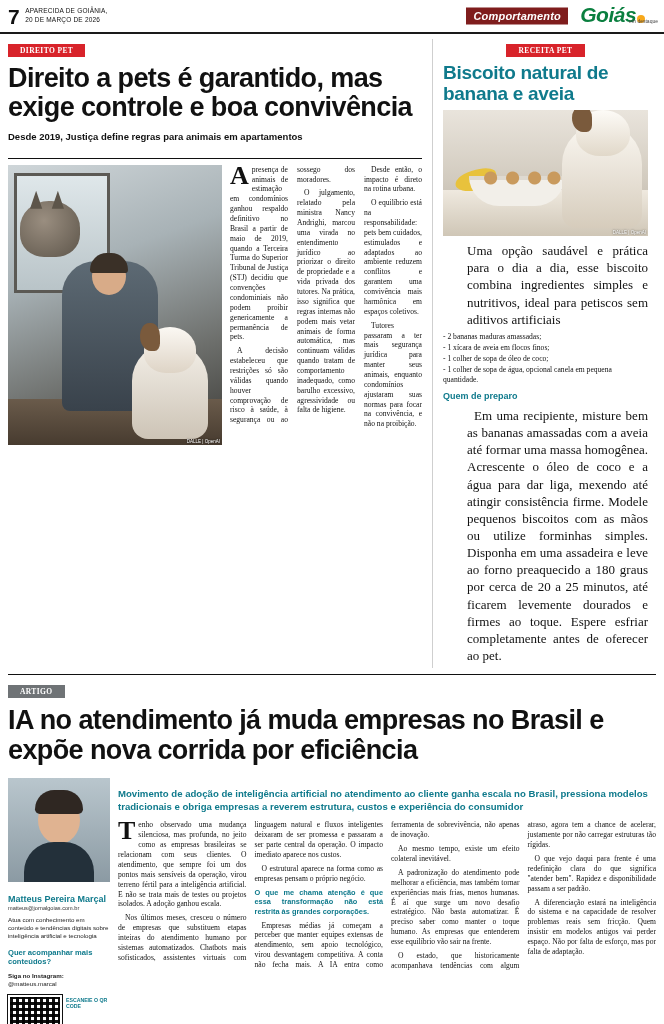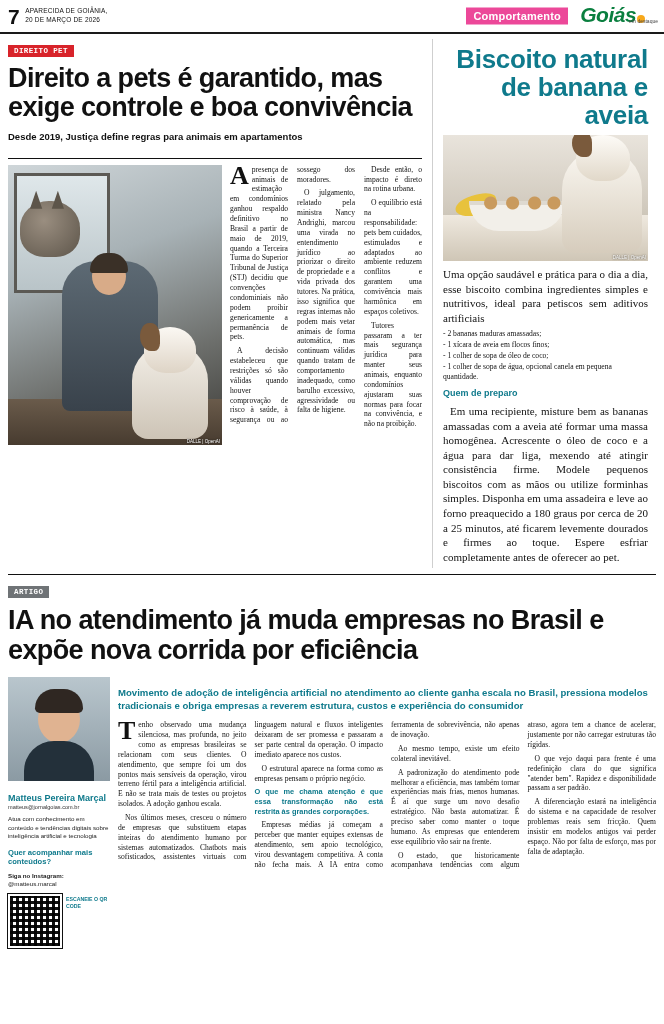--- a/index.html
+++ b/index.html
@@ -28,23 +28,24 @@
   .masthead-date {
     font-family:"Liberation Sans", sans-serif;
     font-size:6.5px; line-height:1.35; color:#111;
     letter-spacing:0.2px; text-transform:uppercase;
   }
   .section-title {
     position:absolute; right:96px; top:50%;
     transform:translateY(-50%);
     font-family:"Liberation Sans", sans-serif;
     font-size:11px; font-weight:bold;
-    background:#ec4899; color:#fff;
+    background:#7f1d1d; color:#fff;
     padding:2px 7px 3px 7px;
     letter-spacing:0.2px;
+    font-style:italic;
   }
   .logo {
     position:absolute; right:6px; top:4px;
     display:flex; align-items:flex-end;
   }
   .logo-main {
     font-family:"Liberation Sans", sans-serif;
     font-weight:bold; font-style:italic;
     font-size:21px; color:#0a7f3f; line-height:1;
     letter-spacing:-0.5px;
@@ -57,24 +58,24 @@
   }
   .logo-dot {
     width:8px;height:8px;border-radius:50%;
     background:#f7a81b;display:inline-block;
     margin:0 0 2px 1px;
   }
 
   
   .kicker {
     display:inline-block;
-    font-family:Liberation Mono, monospace;
+    font-family:Liberation Serif, serif;
     font-size:7.5px; font-weight:bold;
     color:#fff; background:#d8232a;
-    padding:2px 6px; letter-spacing:0.4px;
+    padding:2px 12px; letter-spacing:0.4px;
   }
   .kicker.gray { background:#6f7376; }
 
   
   .top-area { display:flex; padding:5px 8px 0 8px; }
   .col-left { width:424px; padding-right:10px; }
   .col-right {
     width:216px;
     border-left:1.2px solid #cfcfcf;
     padding-left:10px;
@@ -165,22 +166,22 @@
   .body-cols p.first { text-indent:0; }
   .dropcap {
     float:left; font-size:26px; line-height:20px;
     font-weight:bold; padding:1px 3px 0 0;
     font-family:"Liberation Serif", serif;
   }
 
   
   .receita-title {
     font-family:"Liberation Sans", sans-serif;
-    font-weight:bold; font-size:26px; line-height:1.08;
-    color:#0f7a8c; text-align:right; margin:6px 0 6px 0;
+    font-weight:bold; font-size:19px; line-height:1.08;
+    color:#0f7a8c; text-align:left; margin:6px 0 6px 0;
     letter-spacing:-0.3px;
   }
   .photo-receita { width:100%; height:126px; }
   .photo-receita .bg{
     position:absolute; inset:0;
     background:linear-gradient(180deg,#e9e4dc 0%,#d2cbbf 55%,#b9b1a2 100%);
   }
   .photo-receita .counter{
     position:absolute;left:0;right:0;bottom:0;height:46px;
     background:linear-gradient(180deg,#efe9df,#cfc6b6);
@@ -209,21 +210,21 @@
   }
   .photo-receita .dog2:before{
     content:"";position:absolute;left:14px;top:-14px;width:54px;height:46px;
     background:linear-gradient(180deg,#fdfbf7,#e1d8c9);
     border-radius:50% 50% 44% 44%;
   }
   .photo-receita .dog2:after{
     content:"";position:absolute;left:10px;top:-18px;width:20px;height:26px;
     background:#7a5a3c;border-radius:50% 50% 30% 60%;
   }
-  .receita-body { font-size:11px; line-height:1.32; text-align:justify; margin-top:6px; }
+  .receita-body { font-size:13px; line-height:1.32; text-align:justify; margin-top:6px;margin-left:24px; }
   .receita-body p { margin:0 0 4px 0; }
   .receita-sub {
     font-family:"Liberation Sans", sans-serif;
     font-weight:bold; font-size:9px; color:#0f7a8c;
     margin:6px 0 3px 0;
   }
   .ing { font-size:7.6px; line-height:1.32; }
   .ing div { margin-bottom:1px; }
 
   .section-div { border-top:1.4px solid #111; margin:6px 8px 0 8px; }
@@ -347,20 +348,23 @@
       <p class="first"><span class="dropcap">A</span><span>presença de animais de estimação em condomínios ganhou respaldo definitivo no Brasil a partir de maio de 2019, quando a Terceira Turma do Superior Tribunal de Justiça (STJ) decidiu que convenções condominiais não podem proibir genericamente a permanência de pets.</span></p>
       <p>A decisão estabeleceu que restrições só são válidas quando houver comprovação de risco à saúde, à segurança ou ao sossego dos moradores.</p>
       <p>O julgamento, relatado pela ministra Nancy Andrighi, marcou uma virada no entendimento jurídico ao priorizar o direito de propriedade e a vida privada dos tutores. Na prática, isso significa que regras internas não podem mais vetar animais de forma automática, mas continuam válidas quando tratam de comportamento inadequado, como barulho excessivo, agressividade ou falta de higiene.</p>
       <p>Desde então, o impacto é direto na rotina urbana.</p>
       <p>O equilíbrio está na responsabilidade: pets bem cuidados, estimulados e adaptados ao ambiente reduzem conflitos e garantem uma convivência mais harmônica em espaços coletivos.</p>
       <p>Tutores passaram a ter mais segurança jurídica para manter seus animais, enquanto condomínios ajustaram suas normas para focar na convivência, e não na proibição.</p>
     </div>
   </div>
 
   <div class="col-right">
+    <div style="text-align:center;">
+      <span class="kicker">RECEITA PET</span>
+    </div>
     <div class="receita-title">Biscoito natural de banana e aveia</div>
     <div class="photo photo-receita">
       <div class="bg"></div>
       <div class="counter"></div>
       <div class="banana"></div>
       <div class="bowl"></div>
       <div class="cookies"></div>
       <div class="dog2"></div>
       <div class="credit">DALLE | OpenAI</div>
     </div>

